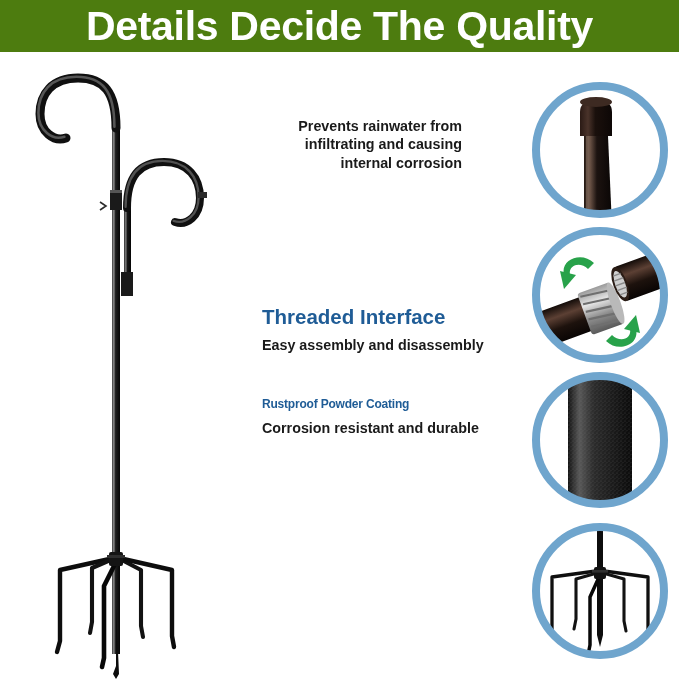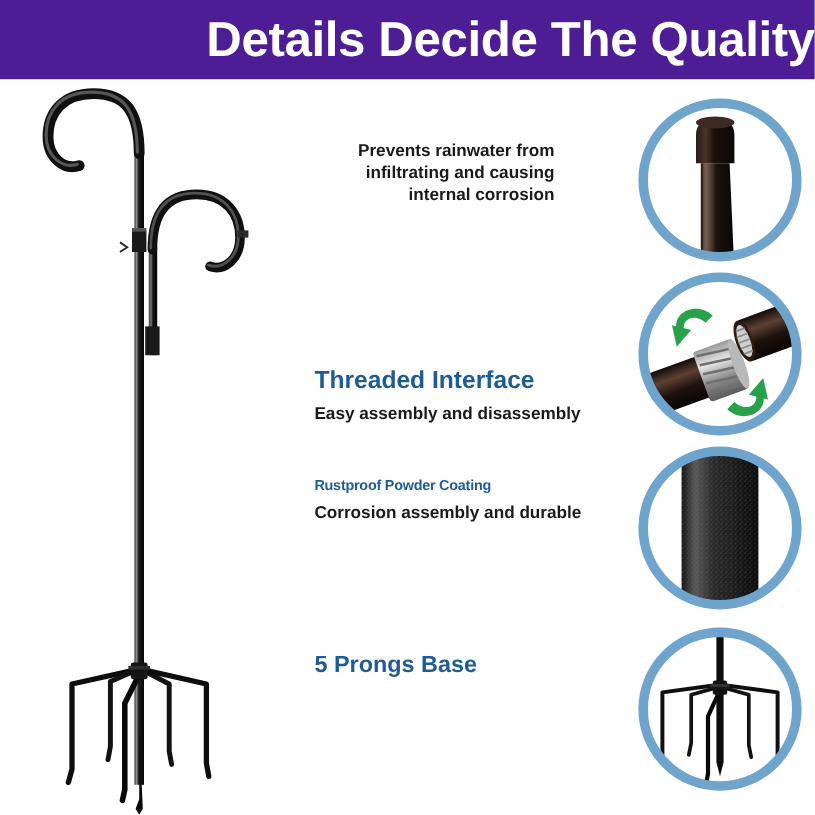--- a/index.html
+++ b/index.html
@@ -14,25 +14,25 @@
     overflow: hidden;
     position: relative;
   }
 
   
   #header-banner {
     position: absolute;
     left: 0;
     top: 0;
     width: 679px;
-    height: 66px;
-    background: #4c1d95;
+    height: 52px;
+    background: #4d7c0f;
     display: flex;
     align-items: center;
-    justify-content: flex-end;
+    justify-content: center;
     box-sizing: border-box;
   }
   #header-title {
     color: #ffffff;
     font-size: 41px;
     font-weight: bold;
     letter-spacing: -0.3px;
     line-height: 1;
     white-space: nowrap;
     font-family: "Liberation Sans", sans-serif;
@@ -160,25 +160,24 @@
   <p class="feature-desc">Prevents rainwater from infiltrating and causing internal corrosion</p>
 </div>
 
 <div class="feature-block" id="feature-block-1">
   <p class="feature-title">Threaded Interface</p>
   <p class="feature-desc">Easy assembly and disassembly</p>
 </div>
 
 <div class="feature-block" id="feature-block-2">
   <p class="feature-title">Rustproof Powder Coating</p>
-  <p class="feature-desc">Corrosion assembly and durable</p>
+  <p class="feature-desc">Corrosion resistant and durable</p>
 </div>
 
 <div class="feature-block" id="feature-block-3">
-  <p class="feature-title">5 Prongs Base</p>
 </div>
 
 <div class="detail-circle" id="detail-circle-0">
   <svg width="152" height="152" viewBox="0 0 152 152">
     <defs>
       <clipPath id="clip0">
           <circle cx="76" cy="76" r="64"></circle>
         </clipPath>
       <linearGradient id="stopGrad" x1="0" y1="0" x2="1" y2="0">
         <stop offset="0%" stop-color="#2a1a15"></stop>

